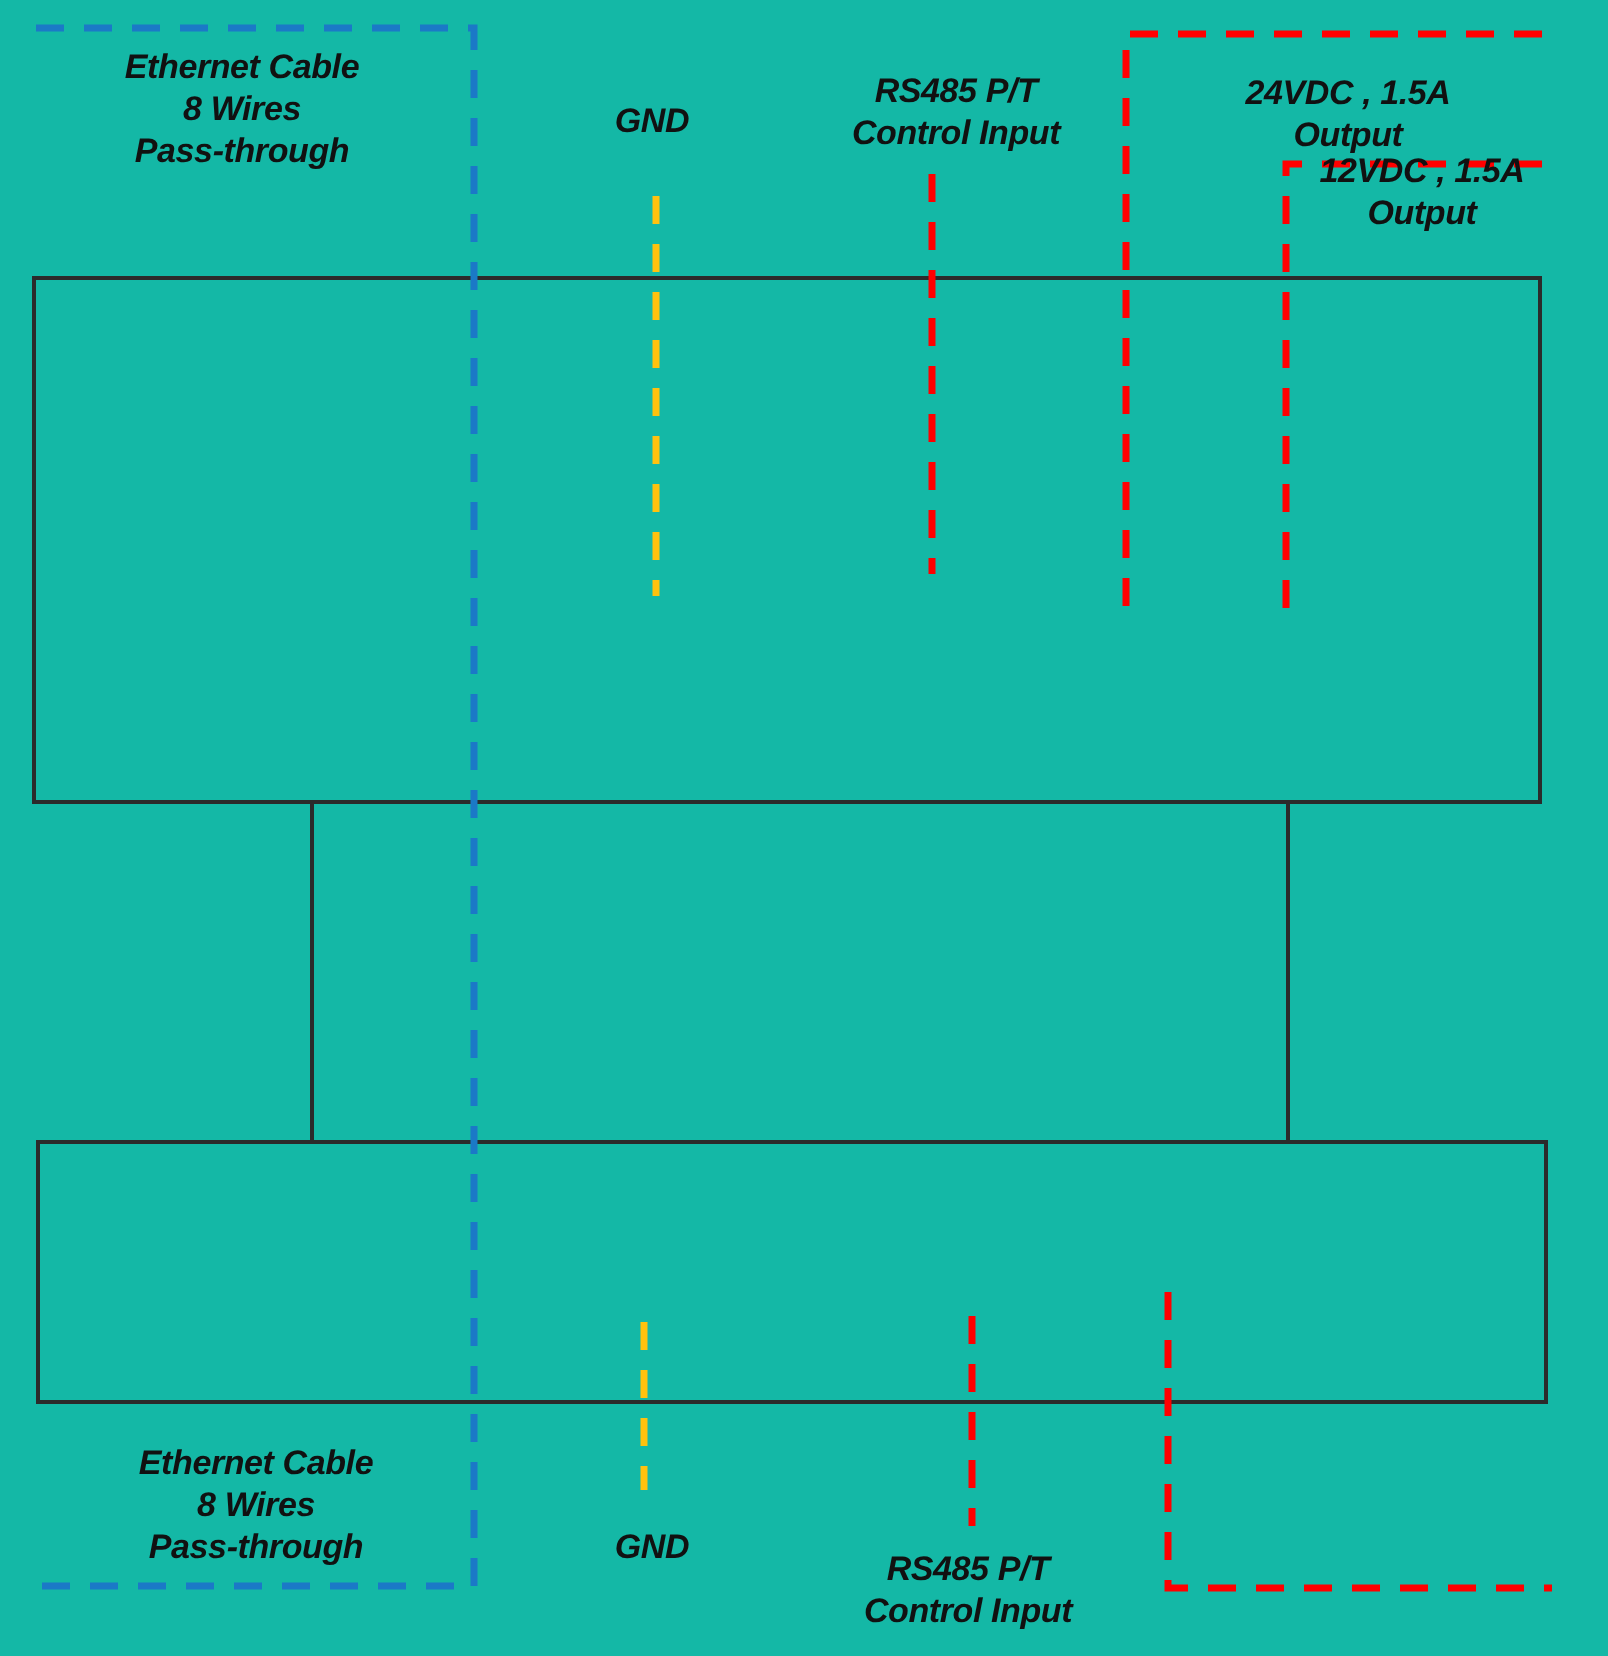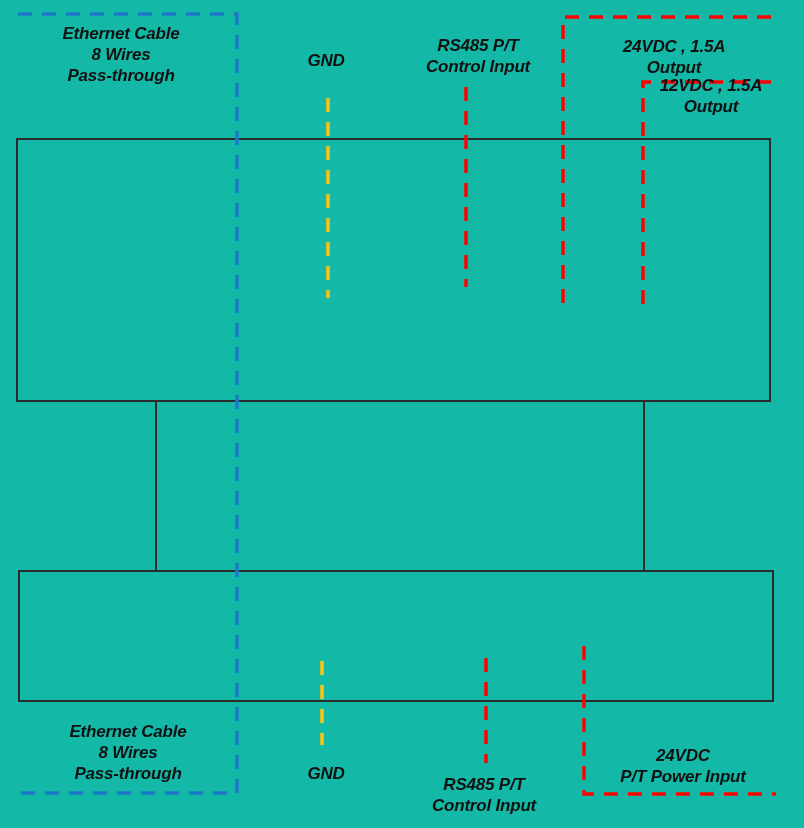--- a/index.html
+++ b/index.html
@@ -86,18 +86,14 @@
     <div>Pass-through</div>
   </div>
 
   <div class="label" style="left:326px; top:763px;">GND</div>
 
   <div class="label" style="left:484px; top:774px;">
     <div>RS485 P/T</div>
     <div>Control Input</div>
   </div>
 
-  <div class="label" style="left:683px; top:745px;">
-    <div>24VDC</div>
-    <div>P/T Power Input</div>
-  </div>
 
 </div>
 
 </body></html>

